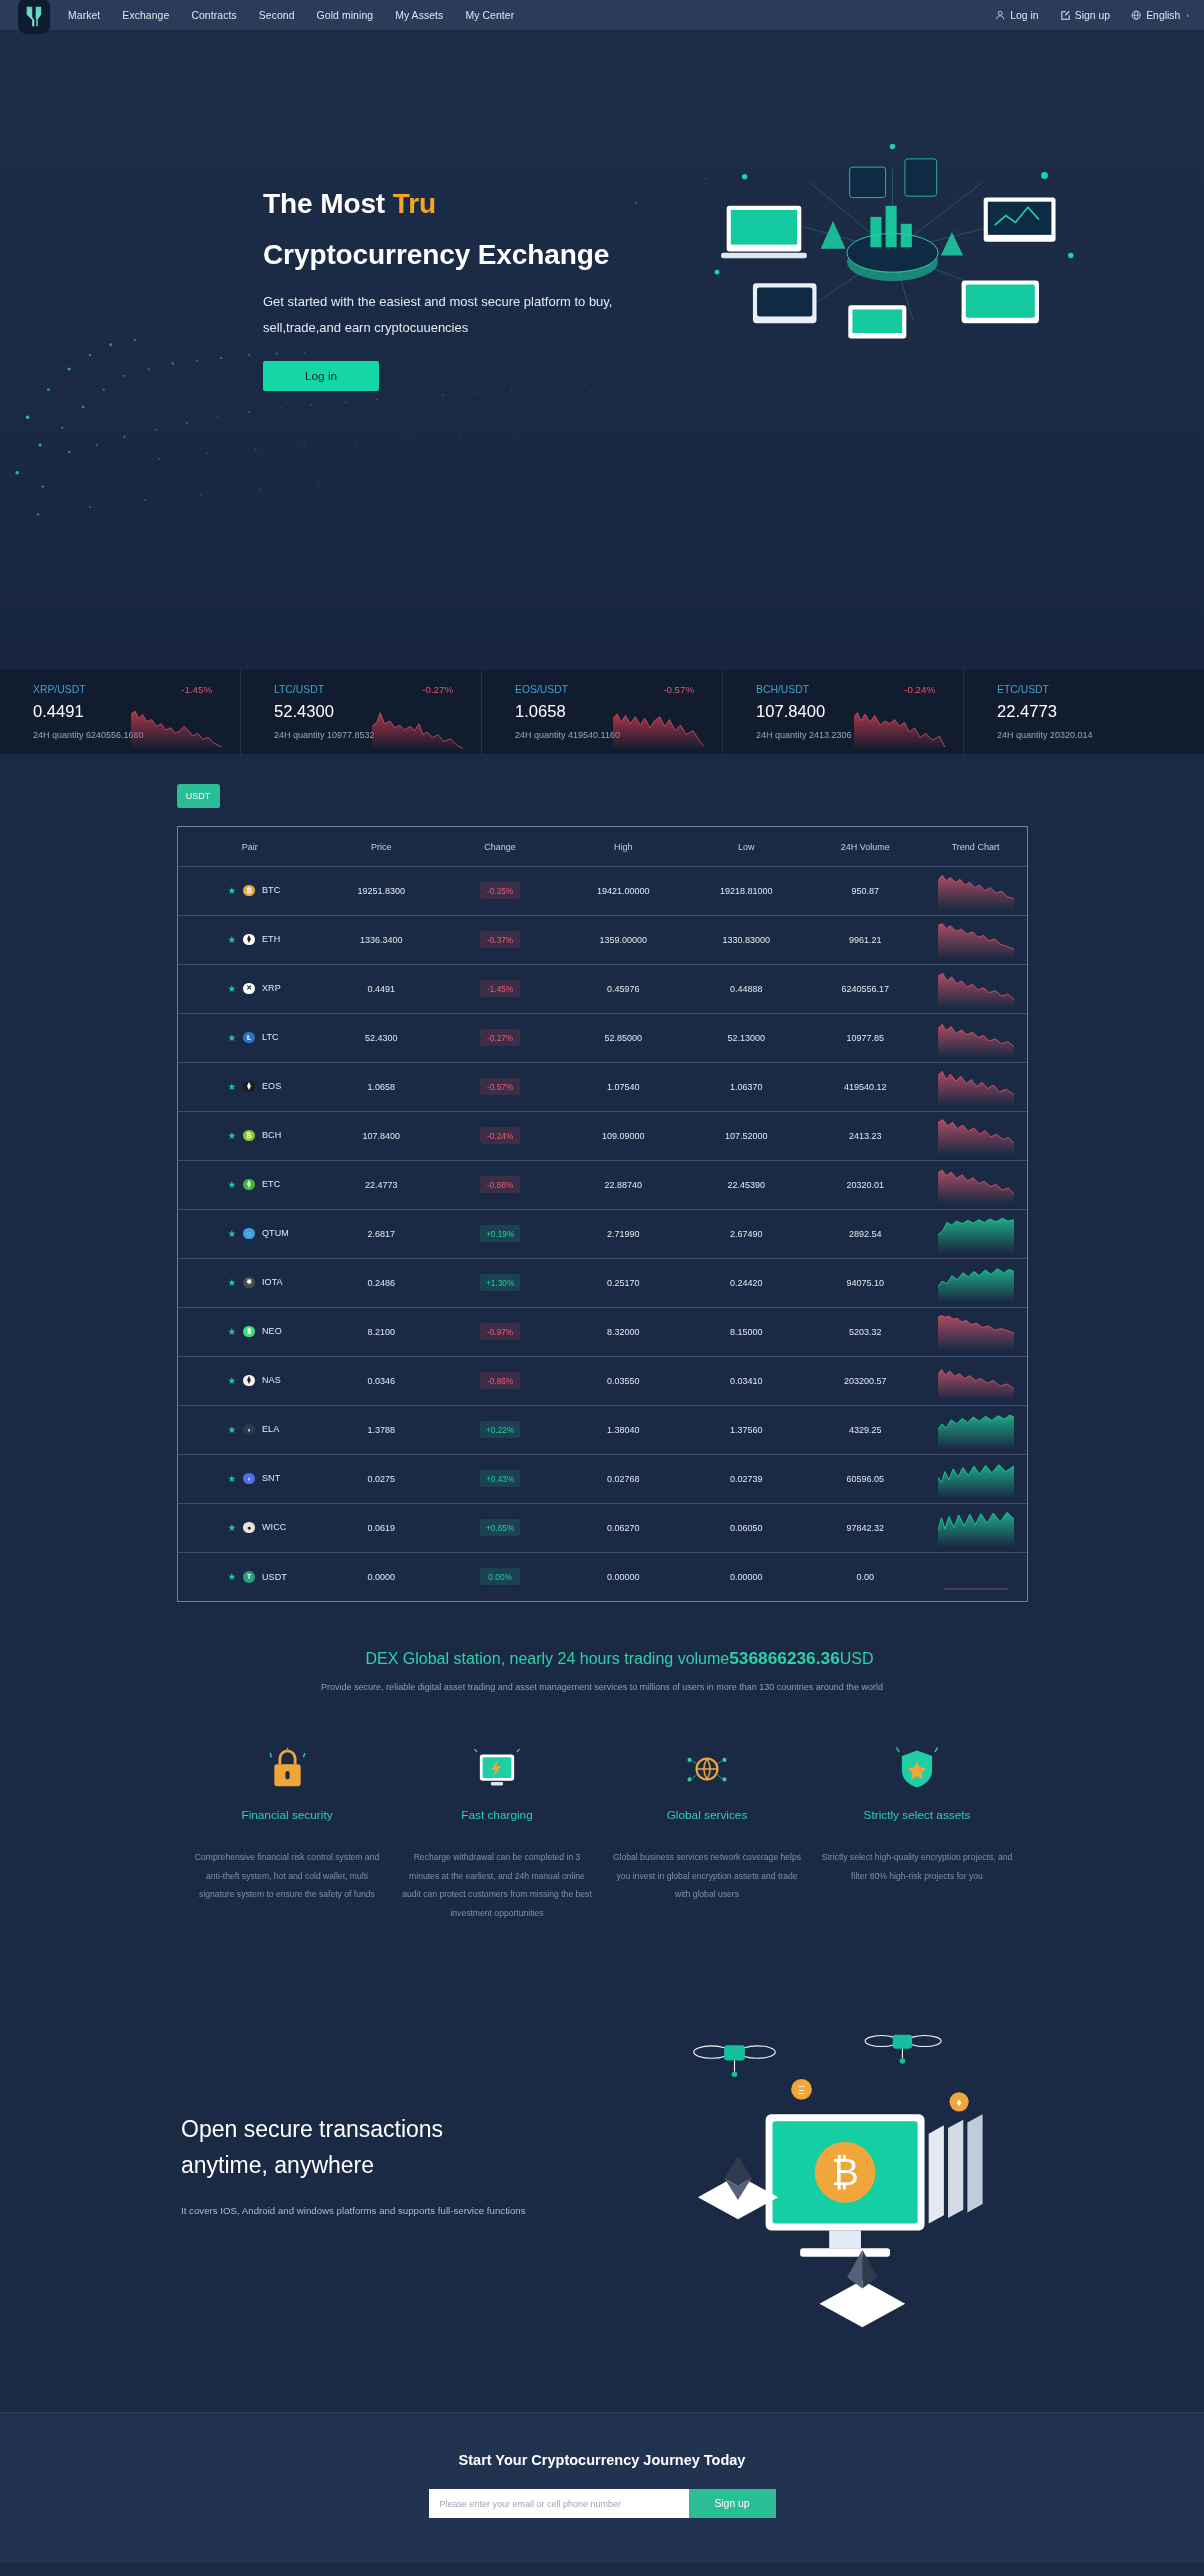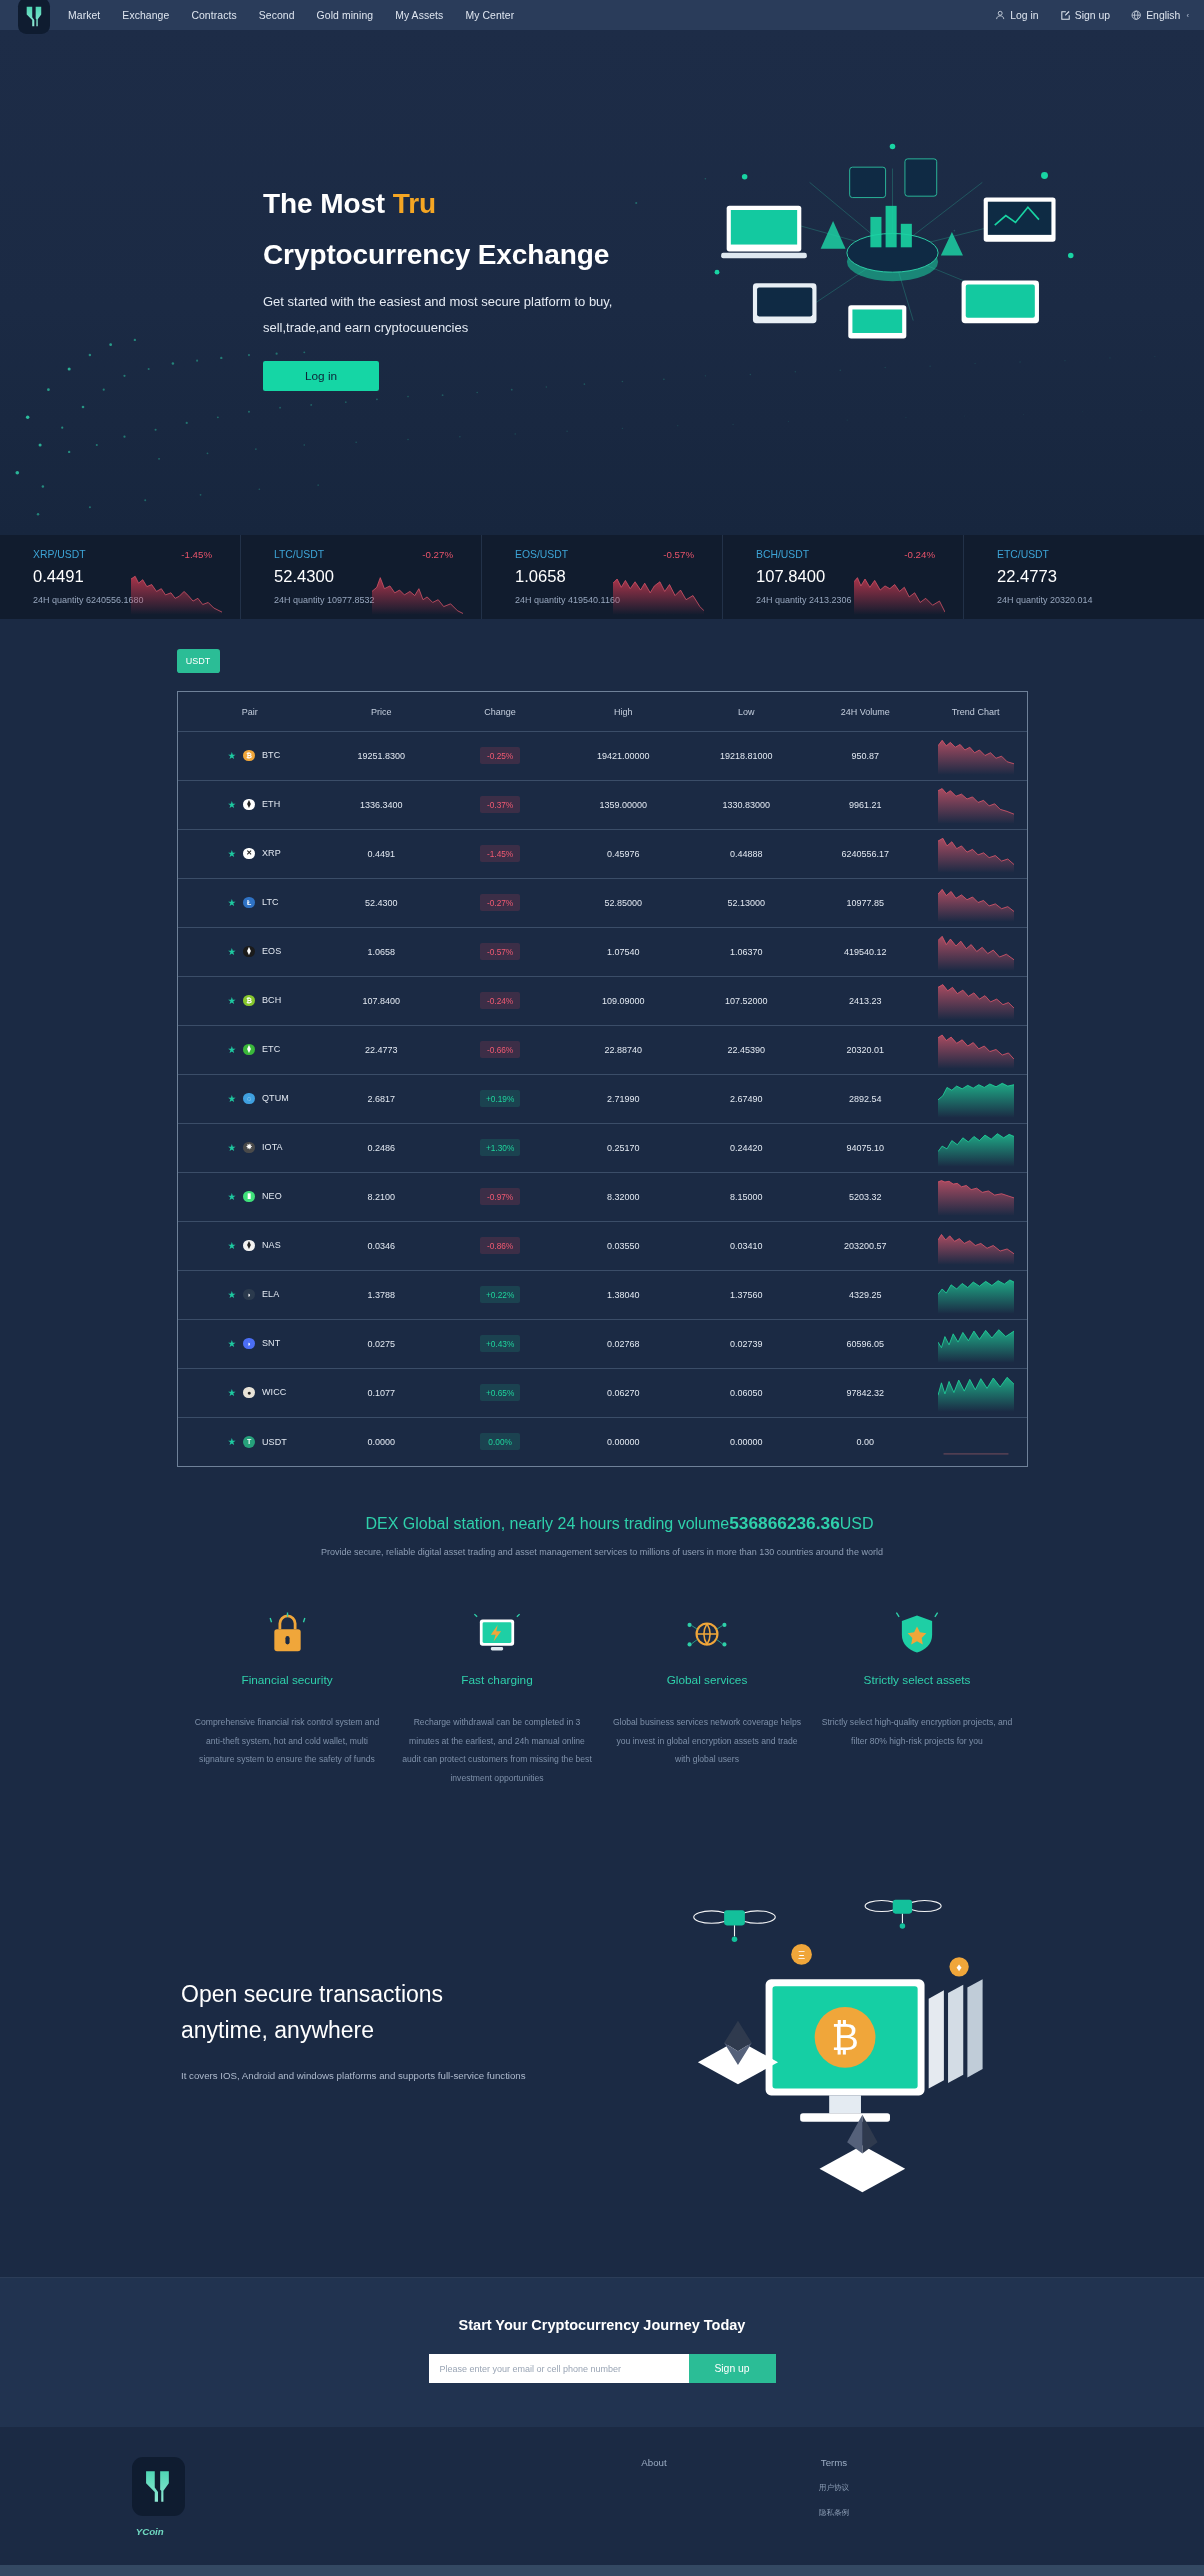--- a/index.html
+++ b/index.html
@@ -47,21 +47,21 @@
 
   .brandname {
     position: absolute; left: 18px; top: 39px;
     font-size: 9px; color: #6fd8c0; font-weight: 700; font-style: italic;
     letter-spacing: 0.3px;
   }
 
   
   .hero {
     position: relative;
-    height: 505px;
+    height: 640px;
     background: linear-gradient(180deg,#1d2c47 0%,#1b2a44 55%,#17263e 100%);
     overflow: hidden;
   }
   .dots { position: absolute; inset: 0; pointer-events: none; }
   .hero-inner {
     position: relative; z-index: 5;
     max-width: 968px; margin: 0 auto; padding-left: 145px; padding-top: 158px;
   }
   .h-line1 { font-size: 28px; font-weight: 700; color: #ffffff; letter-spacing: -0.1px; }
   .h-line1 .accent { color: #f5a623; }
@@ -877,21 +877,21 @@
                 </td>
               </tr>
               <tr>
                 <td class="c-pair">
                   <div class="pairbox">
                     <span class="star">★</span>
                     <span class="coin" style="background:#e8e3d8;color:#222">●</span>
                     <span class="pairname">WICC</span>
                   </div>
                 </td>
-                <td class="c-price">0.1077</td>
+                <td class="c-price">0.0619</td>
                 <td class="c-change"><span class="badge up">+0.65%</span></td>
                 <td class="c-high">0.06270</td>
                 <td class="c-low">0.06050</td>
                 <td class="c-vol">97842.32</td>
                 <td class="c-trend trendcell">
                   <svg width="76" height="39" viewBox="0 0 110 56">
                     <defs>
                       <linearGradient id="grad_WICC" x1="0" y1="0" x2="0" y2="1">
                         <stop offset="0" stop-color="#1fd39b" stop-opacity=".75"></stop>
                         <stop offset="1" stop-color="#1fd39b" stop-opacity="0"></stop>

